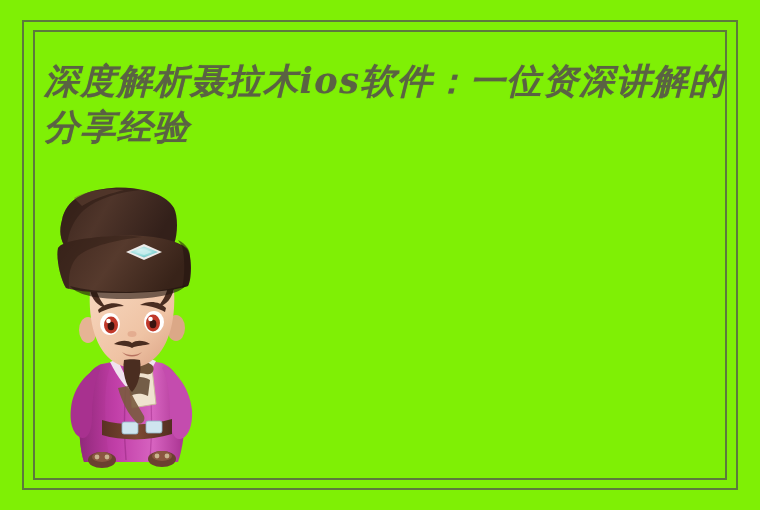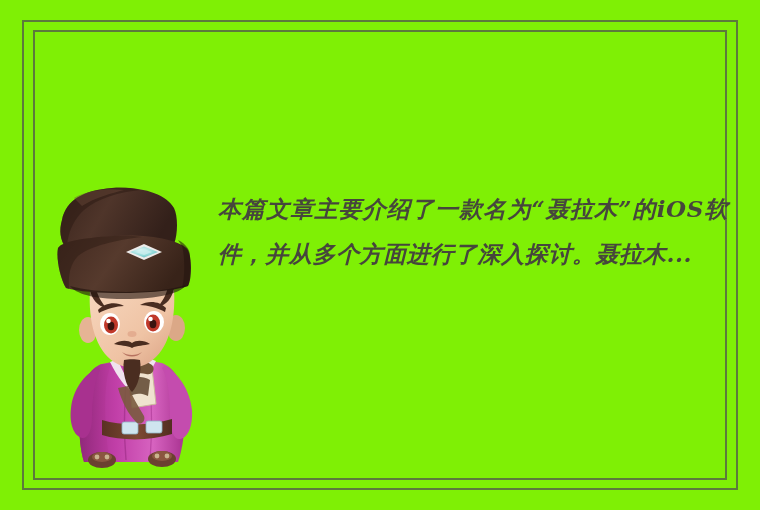--- a/index.html
+++ b/index.html
@@ -88,22 +88,22 @@
   #illustration svg { display: block; width: 180px; height: 290px; }
 </style>
 </head>
 <body>
 
 <div id="card">
 
   <div class="frame-outer"></div>
   <div class="frame-inner"></div>
 
-
-  <div id="excerpt">本篇文章主要介绍了一款名为“聂拉木”的iOS软件，并从多个方面进行了深入探讨。聂拉木...</div>
+  <div id="headline">深度解析聂拉木ios软件：一位资深讲解的分享经验</div>
+
 
   <div id="illustration">
     <svg viewBox="0 0 180 290" xmlns="http://www.w3.org/2000/svg">
       <defs>
         <linearGradient id="gRobe" x1="0" y1="0" x2="1" y2="0">
           <stop offset="0%" stop-color="#9e2d87"></stop>
           <stop offset="35%" stop-color="#c13fa8"></stop>
           <stop offset="70%" stop-color="#d763c0"></stop>
           <stop offset="100%" stop-color="#a83290"></stop>
         </linearGradient>

